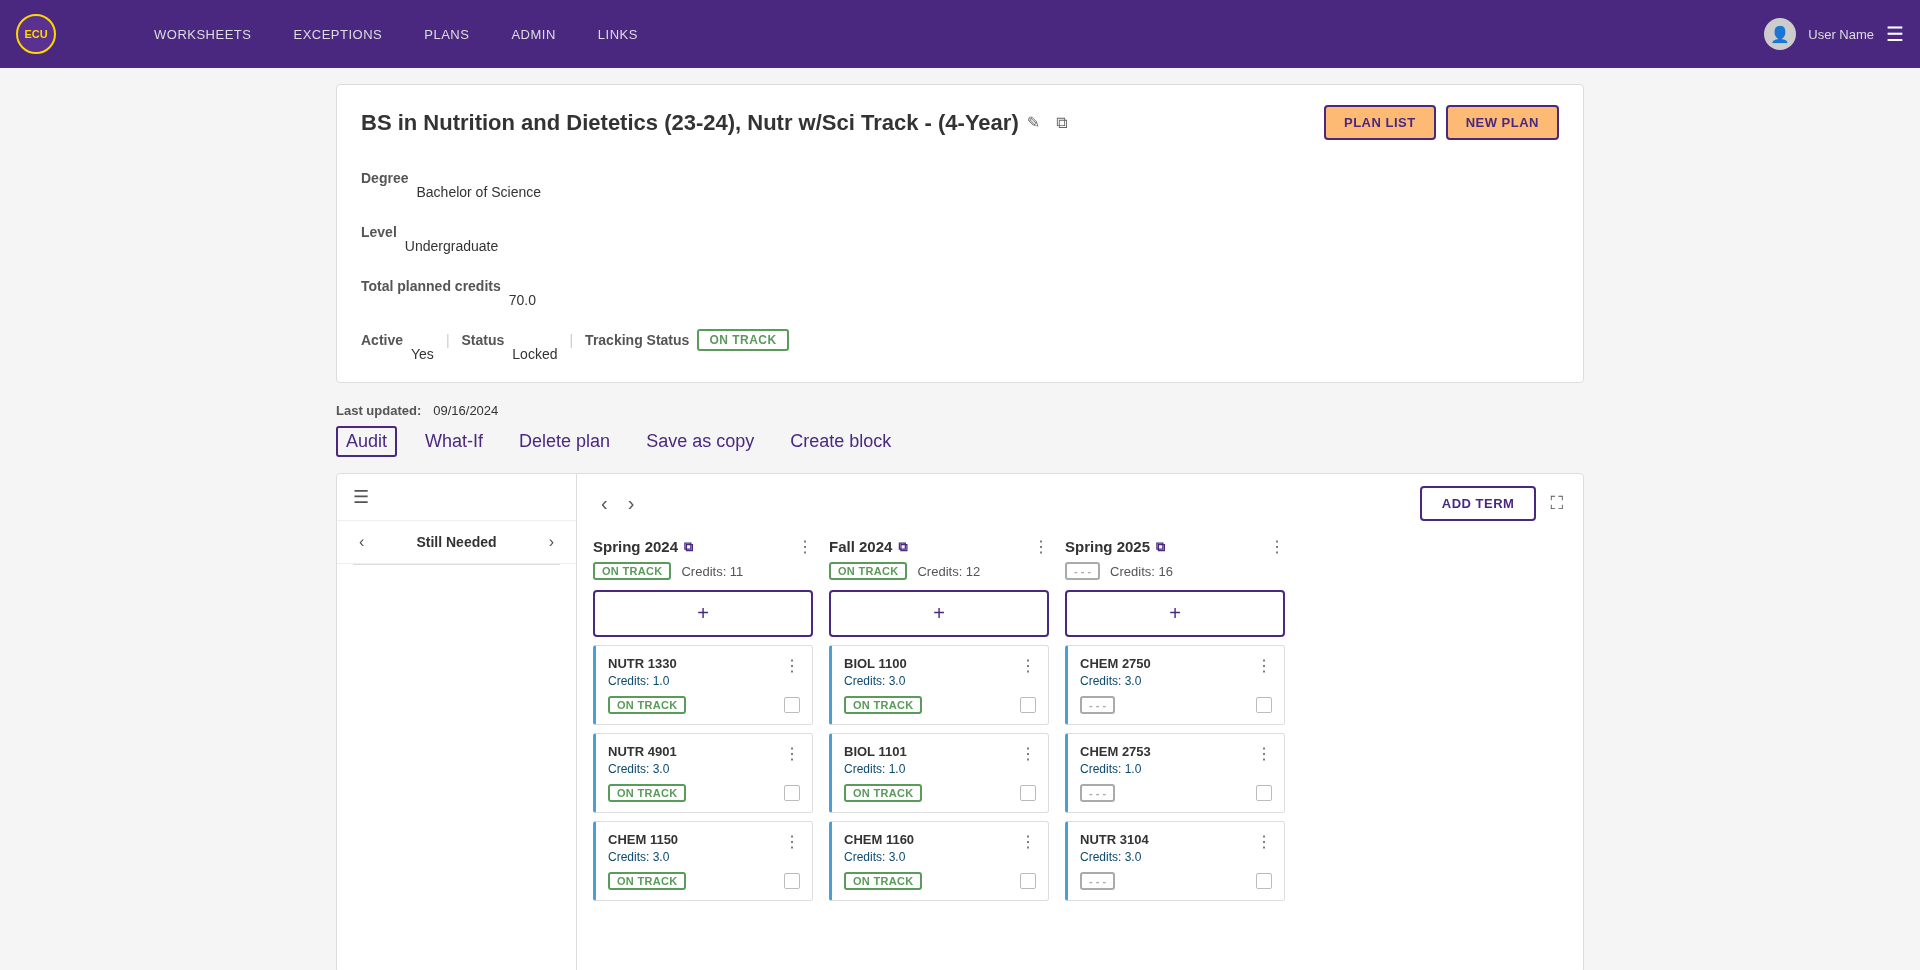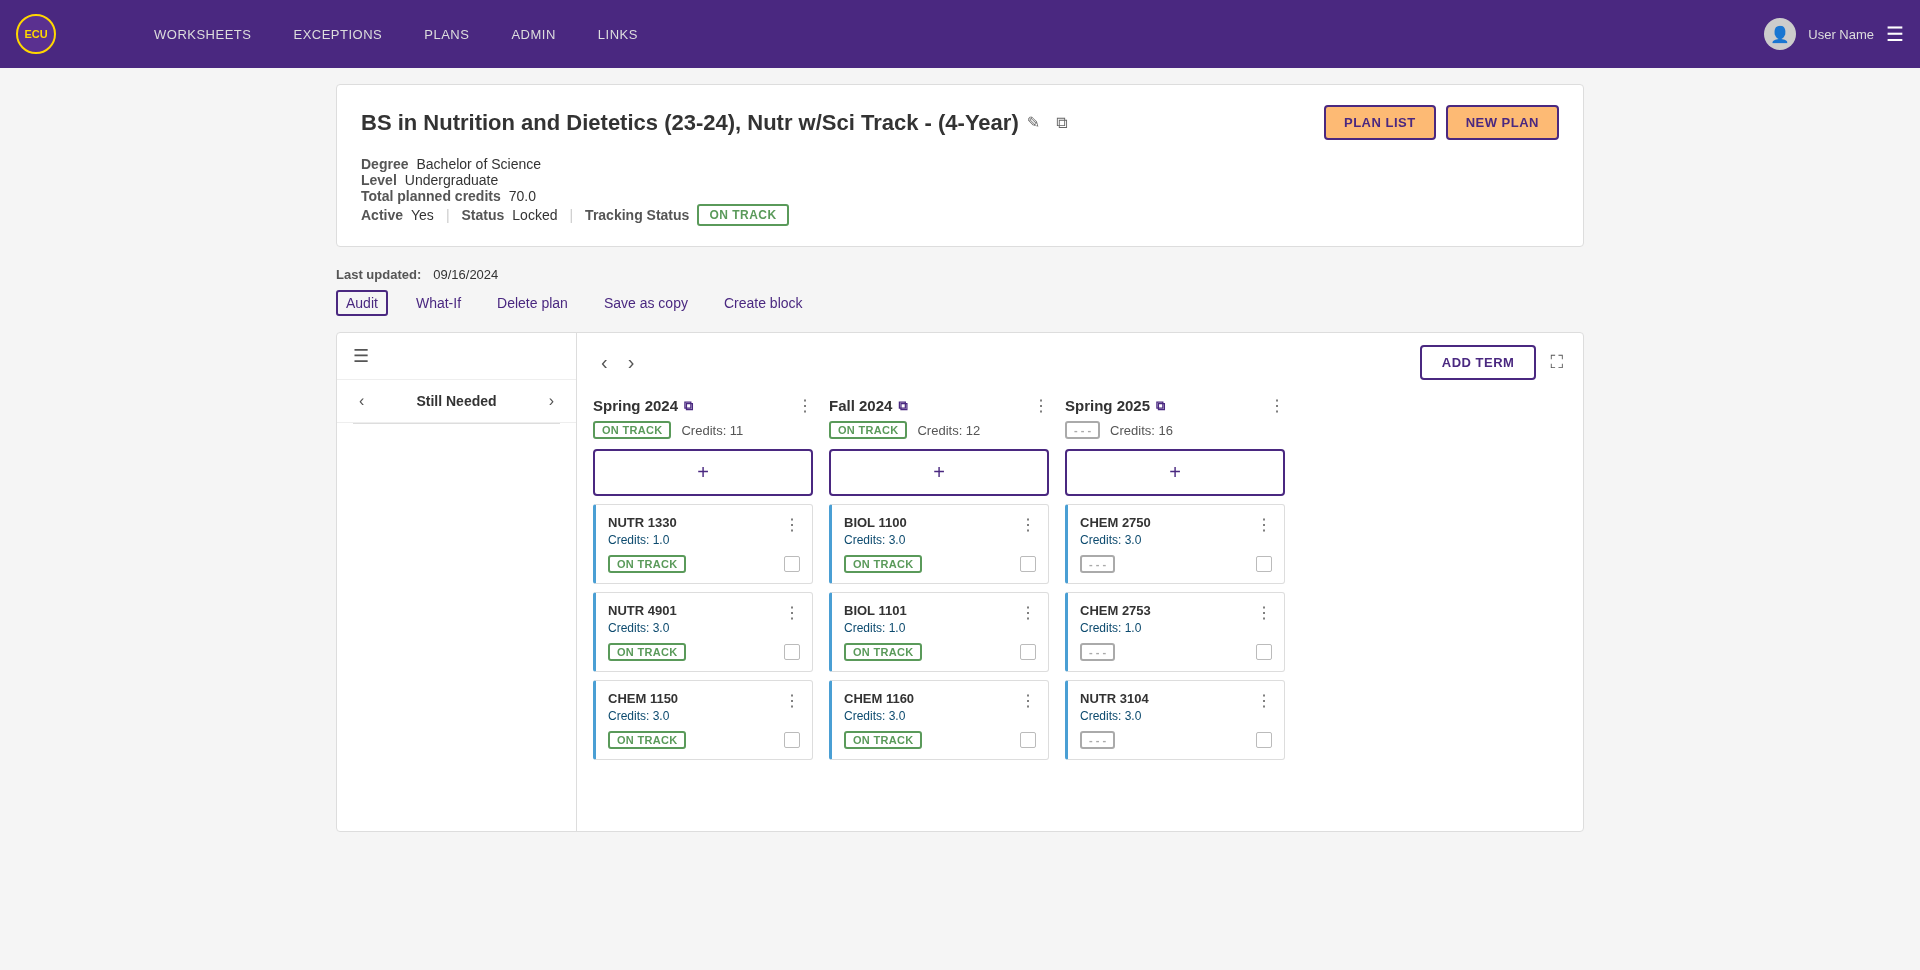--- a/index.html
+++ b/index.html
@@ -130,34 +130,35 @@
       border-radius: 4px;
       font-size: 13px;
       font-weight: bold;
       cursor: pointer;
       letter-spacing: 0.5px;
     }
 
     .plan-meta {
       display: flex;
       flex-direction: column;
-      gap: 0;
+      gap: 10px;
     }
     .meta-row {
       display: flex;
       align-items: center;
       gap: 8px;
       font-size: 14px;
     }
     .meta-label {
       font-weight: bold;
       color: #555;
     }
     .meta-value {
       color: #333;
+      margin-top: 28px;
     }
     .badge-on-track {
       background: white;
       border: 2px solid #5a9a5a;
       color: #5a9a5a;
       padding: 2px 10px;
       border-radius: 3px;
       font-size: 12px;
       font-weight: bold;
       letter-spacing: 0.5px;
@@ -187,21 +188,21 @@
       color: #333;
     }
     .action-links {
       display: flex;
       align-items: center;
       gap: 20px;
     }
     .action-link {
       color: #4a2880;
       text-decoration: none;
-      font-size: 14px;
+      font-size: 18px;
       cursor: pointer;
       padding: 4px 8px;
     }
     .action-link.active {
       border: 2px solid #4a2880;
       border-radius: 3px;
       padding: 3px 8px;
     }
 
     

